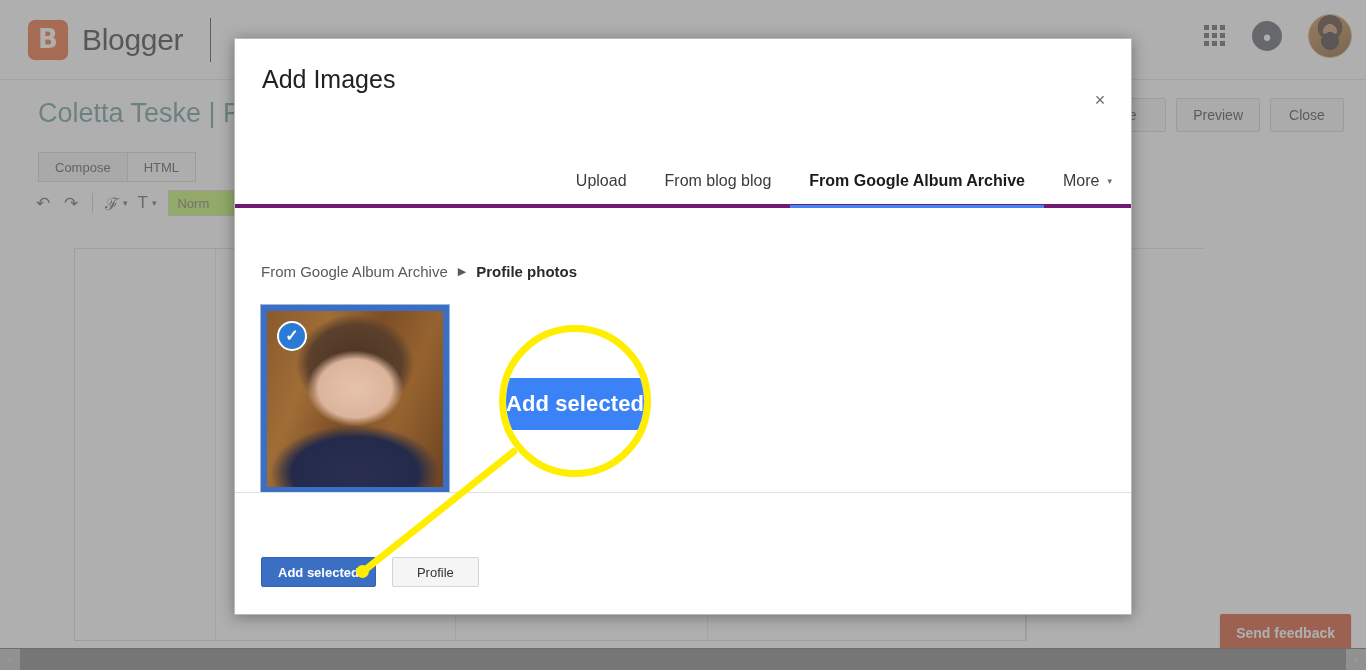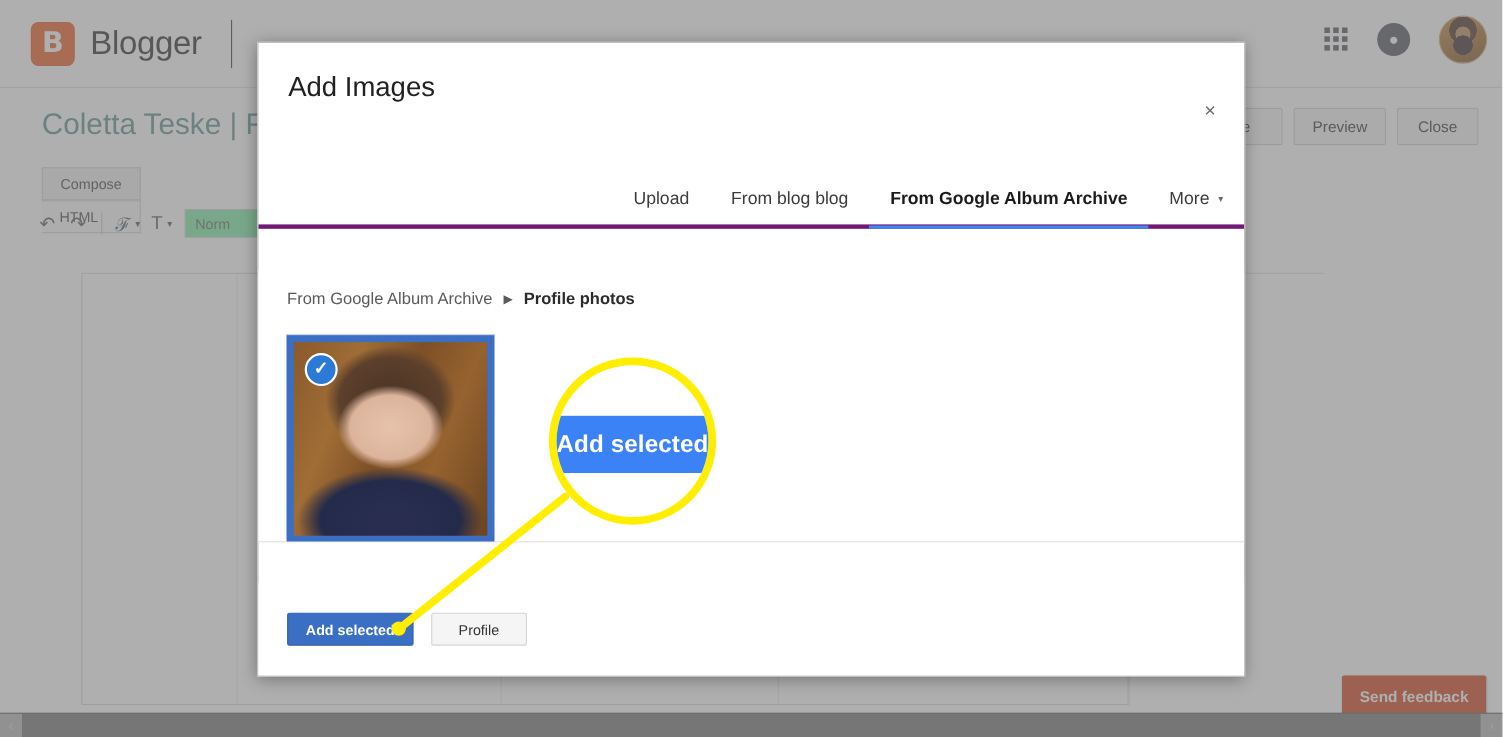--- a/index.html
+++ b/index.html
@@ -147,21 +147,20 @@
     align-items: center;
     justify-content: center;
     white-space: nowrap;
   }
 
   
   .mode-tabs {
     position: absolute;
     left: 38px; top: 152px;
     display: flex;
-    flex-direction: column;
   }
   .mode-tab {
     height: 30px;
     padding: 0 16px;
     border: 1px solid #d6d6d6;
     font-size: 13px;
     color: #555;
     display: flex;
     align-items: center;
     background: #f1f1f1;
@@ -203,21 +202,21 @@
   .fmt-sep {
     width: 1px; height: 20px;
     background: #cfcfcf;
     margin: 0 6px;
   }
   .caret { font-size: 9px; color: #5a6775; }
   .fmt-select {
     height: 26px;
     min-width: 90px;
     border: 1px solid #d5d5d5;
-    background: #86efac;
+    background: #bef264;
     font-size: 13px;
     color: #777;
     display: flex;
     align-items: center;
     padding: 0 8px;
     margin-left: 6px;
   }
 
   
   .editor-canvas {

